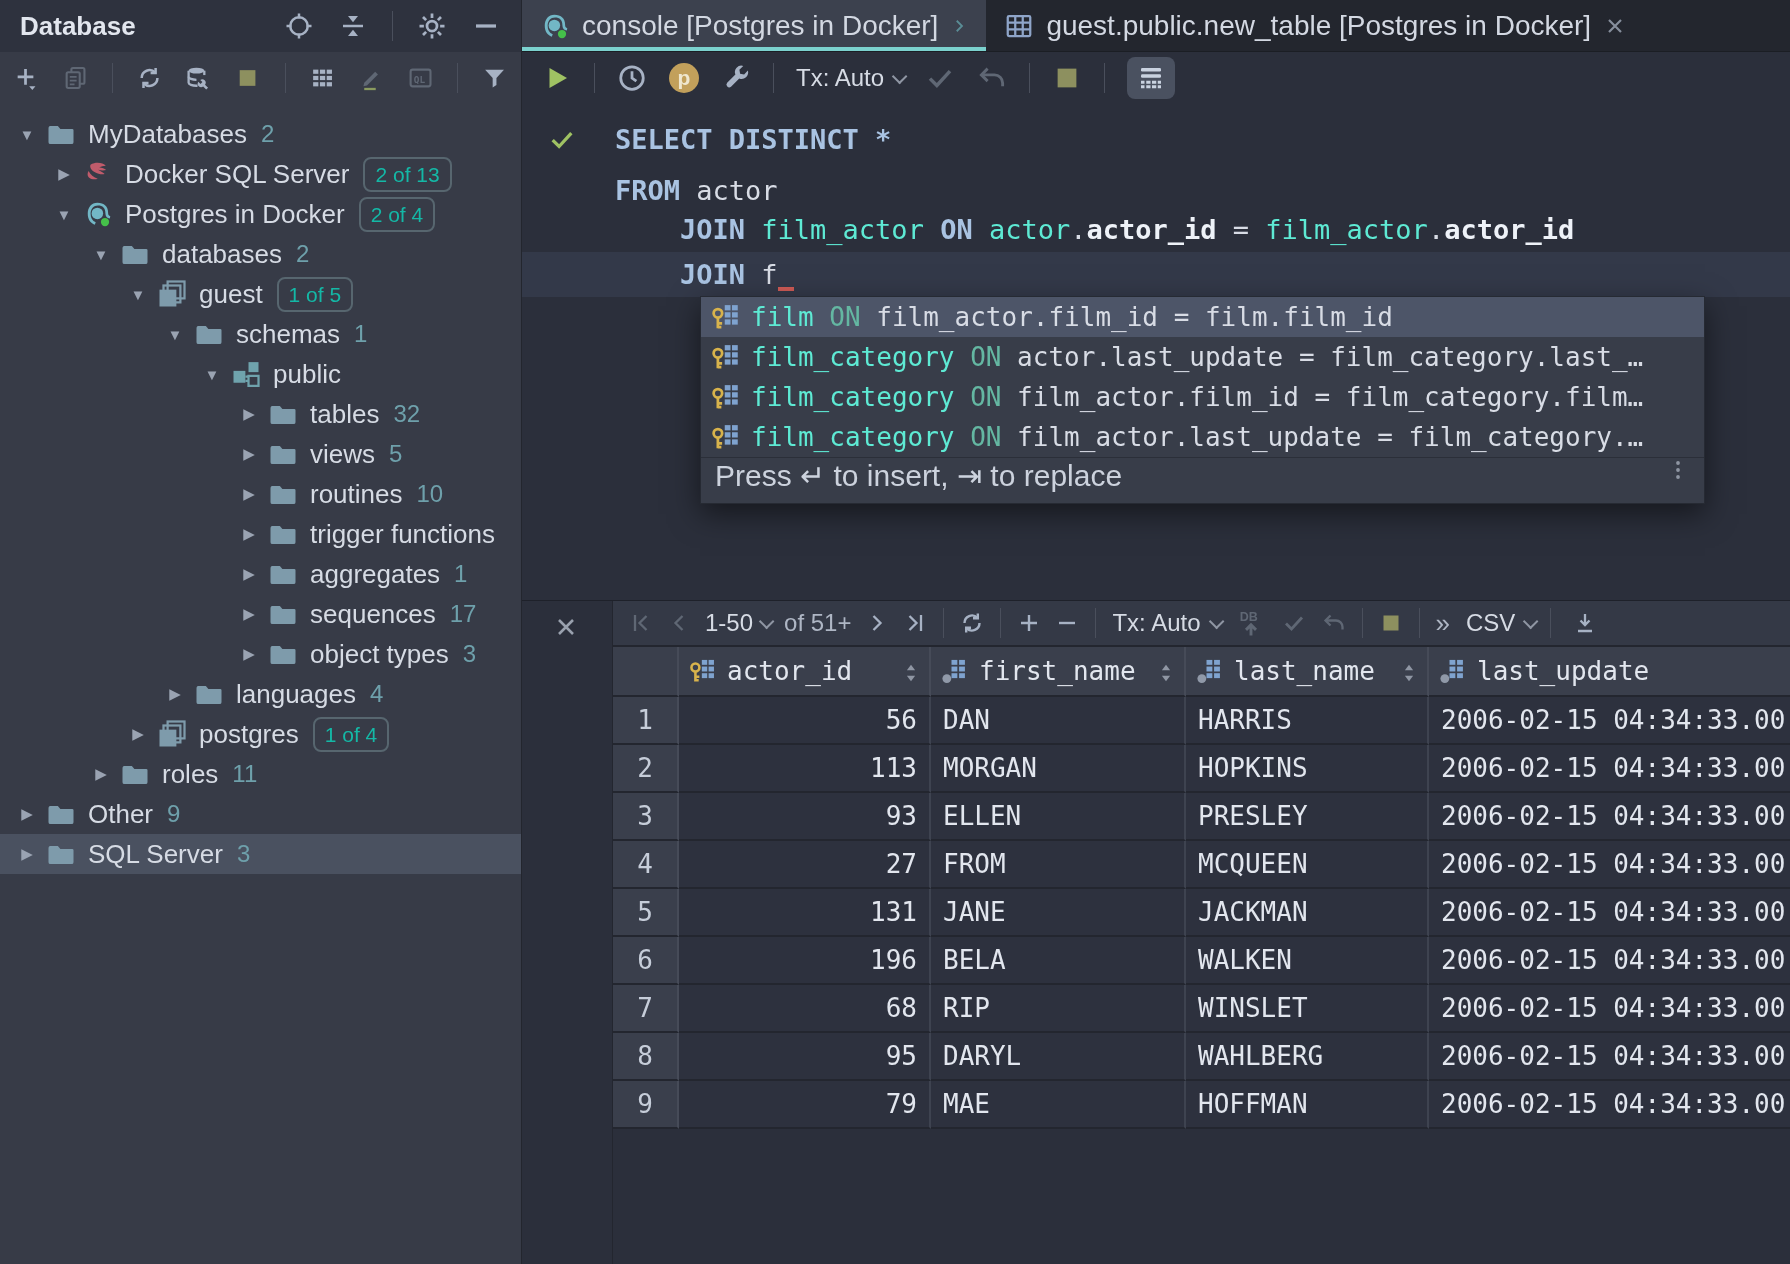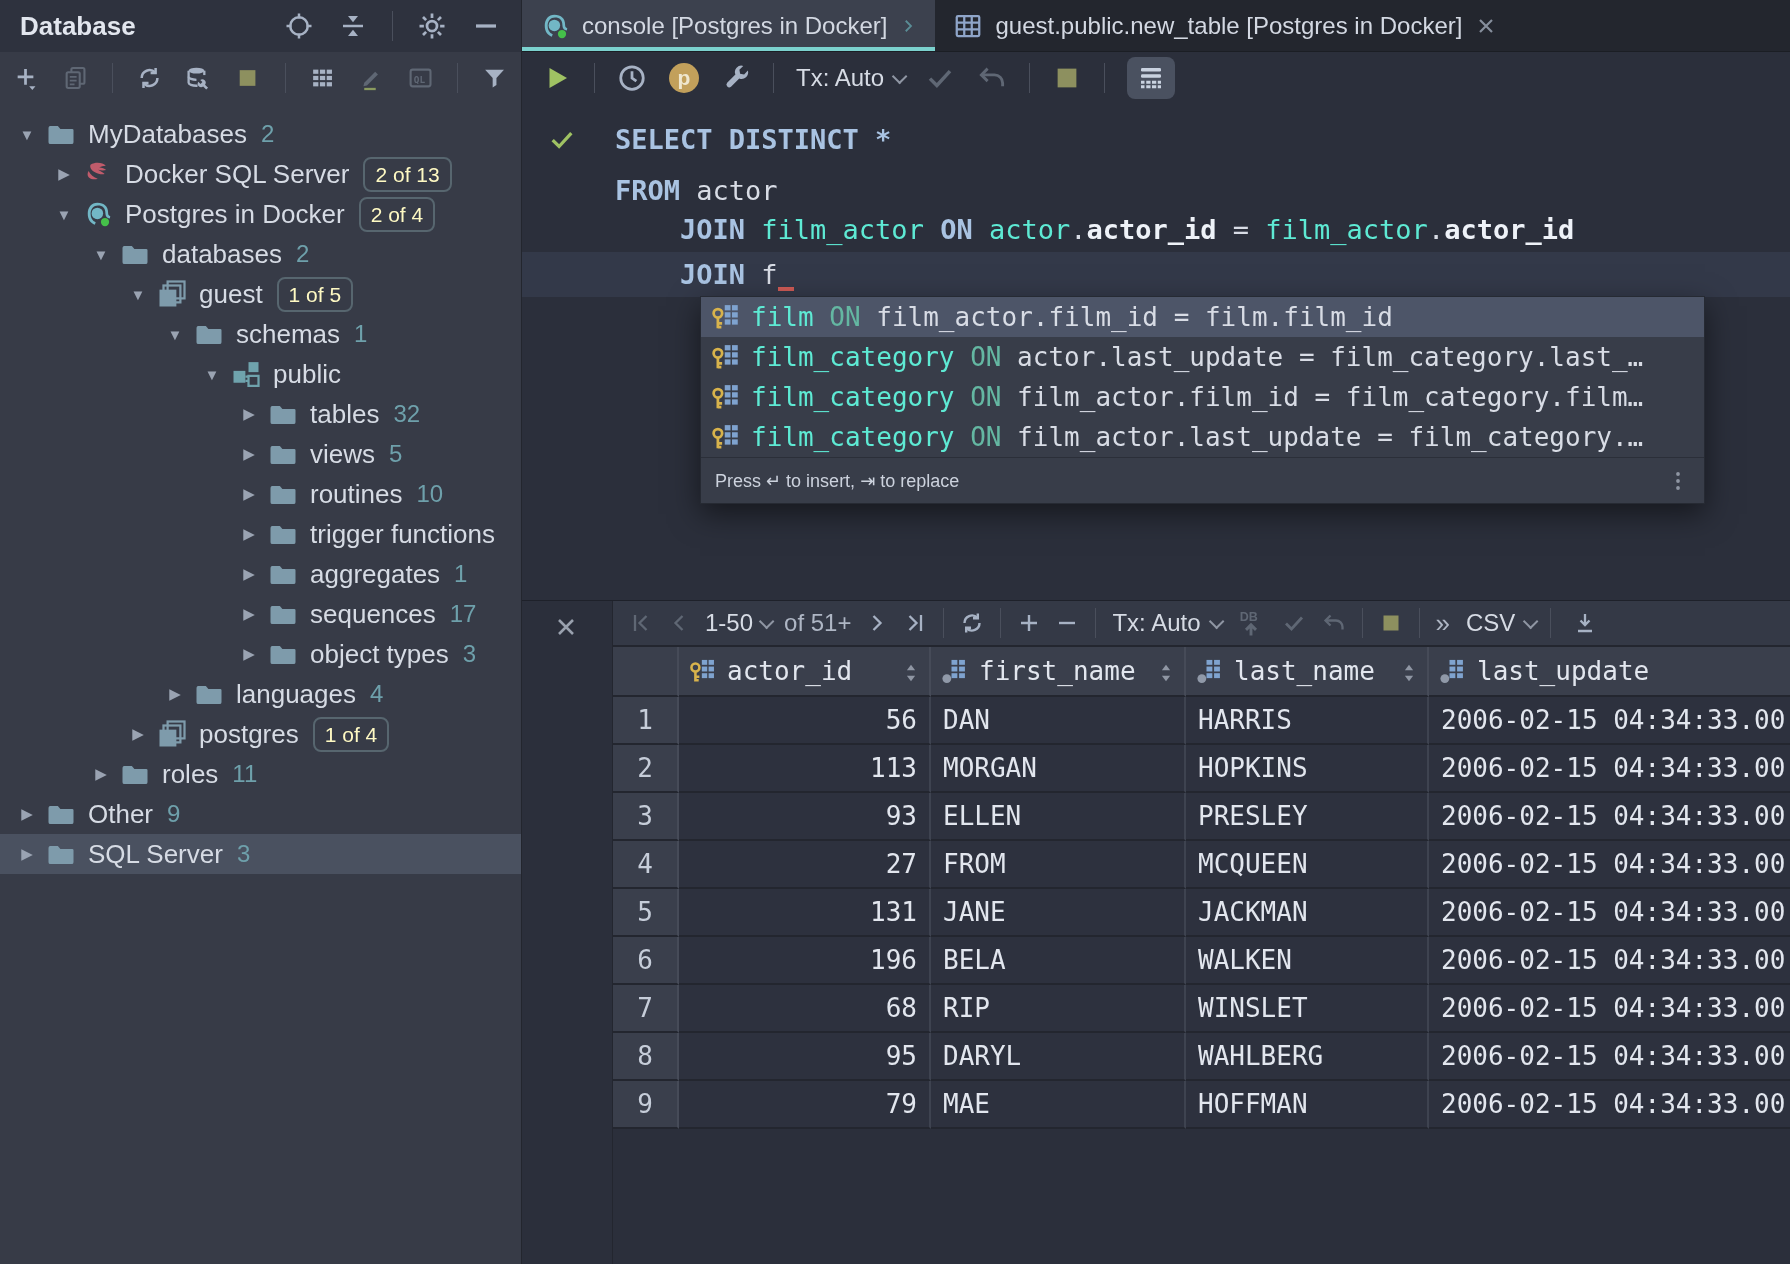--- a/index.html
+++ b/index.html
@@ -19,26 +19,26 @@
   .icn.small { width:24px; height:24px; }
   .icn.tiny { width:18px; height:18px; }
 
   #tree { flex:1; padding-top:10px; font-size:26px; overflow:hidden; }
   .tree-row { height:40px; display:flex; align-items:center; color:#d6dbe4; white-space:nowrap; }
   .tree-row.selected { background:#4a5160; }
   .tr-arrow { width:26px; flex:0 0 26px; font-size:15px; color:#9aa3b2; text-align:center; margin-right:6px; }
   .tr-icon { width:30px; height:30px; margin-right:12px; flex:0 0 30px; display:inline-flex; }
   .tr-icon svg { width:100%; height:100%; }
   .tr-count { color:#6ea0ab; margin-left:14px; font-size:24px; }
-  .tr-badge { margin-left:14px; border:2px solid #57666f; border-radius:8px; color:#fef9c3; font-size:21px; padding:4px 10px 3px; }
+  .tr-badge { margin-left:14px; border:2px solid #57666f; border-radius:8px; color:#14b8a6; font-size:21px; padding:4px 10px 3px; }
 
   
   #main { flex:1; display:flex; flex-direction:column; min-width:0; background:#2b2f3b; }
   .tabbar { height:52px; flex:0 0 52px; background:#23262e; display:flex; border-bottom:1px solid #1b1e24; }
-  .tab { display:flex; align-items:center; gap:12px; padding:0 18px; font-size:24px; color:#d3d8e2; white-space:nowrap; }
+  .tab { display:flex; align-items:center; gap:12px; padding:0 18px; font-size:28px; color:#d3d8e2; white-space:nowrap; }
   .tab.active { background:#3c414e; box-shadow:inset 0 -4px 0 #7bd1ce; }
   .tab-chev { color:#5a8d96; }
   .tab-close { color:#868e9c; }
 
   .ed-toolbar { height:52px; flex:0 0 52px; display:flex; align-items:center; padding:0 20px; gap:22px; font-size:24px; }
   .tx { display:flex; align-items:center; gap:8px; color:#d6dbe4; }
   .p-badge { width:30px; height:30px; border-radius:50%; background:#c2a05b; color:#efe7cf; font-size:21px; font-weight:bold; display:flex; align-items:center; justify-content:center; }
   .btn-hl { width:48px; height:42px; border-radius:8px; background:#4a5160; display:flex; align-items:center; justify-content:center; }
 
   .editor { height:496px; flex:0 0 496px; position:relative; font-family:"DejaVu Sans Mono", monospace; font-size:27px; }
@@ -51,21 +51,21 @@
   .tk-tbl { color:#5eead4; }
   .tk-fld { color:#eef2f8; font-weight:bold; }
   .tk-plain { color:#d8dce5; }
   .cursor { display:inline-block; width:16px; height:30px; border-bottom:4px solid #cf5b56; vertical-align:-7px; }
 
   .popup { position:absolute; left:178px; top:192px; width:1005px; background:#383d49; border:1px solid #262a33; box-shadow:0 10px 28px rgba(0,0,0,.5); z-index:5; }
   .pp-item { height:40px; display:flex; align-items:center; padding:0 10px; font-size:26px; white-space:pre; overflow:hidden; }
   .pp-item.selected { background:#4d5568; }
   .pp-icon { width:30px; height:30px; margin-right:10px; flex:0 0 30px; display:inline-flex; }
   .pp-icon svg { width:100%; height:100%; }
-  .pp-footer { height:46px; border-top:1px solid #2b2f39; display:flex; align-items:center; padding:0 14px; font-family:"Liberation Sans", sans-serif; font-size:18px; color:#ccd2dd; }
+  .pp-footer { height:46px; border-top:1px solid #2b2f39; display:flex; padding:0 14px; font-family:"Liberation Sans", sans-serif; font-size:30px; color:#ccd2dd; }
   .pp-footer .icn { margin-left:auto; color:#8f96a3; }
 
   
   .results { flex:1; position:relative; border-top:1px solid #1e212a; min-height:0; }
   .res-close { position:absolute; left:30px; top:12px; width:28px; height:28px; color:#99a1ae; display:inline-flex; }
   .res-close svg { width:100%; height:100%; }
   .res-main { margin-left:90px; height:100%; border-left:1px solid #23262f; display:flex; flex-direction:column; }
   .res-toolbar { height:46px; flex:0 0 46px; background:#343946; border-bottom:2px solid #23262f; display:flex; align-items:center; padding:0 16px; gap:16px; font-size:24px; color:#aeb6c4; }
   .rt-group { display:flex; align-items:center; gap:14px; }
   .range { display:flex; align-items:center; gap:6px; color:#d6dbe4; }

